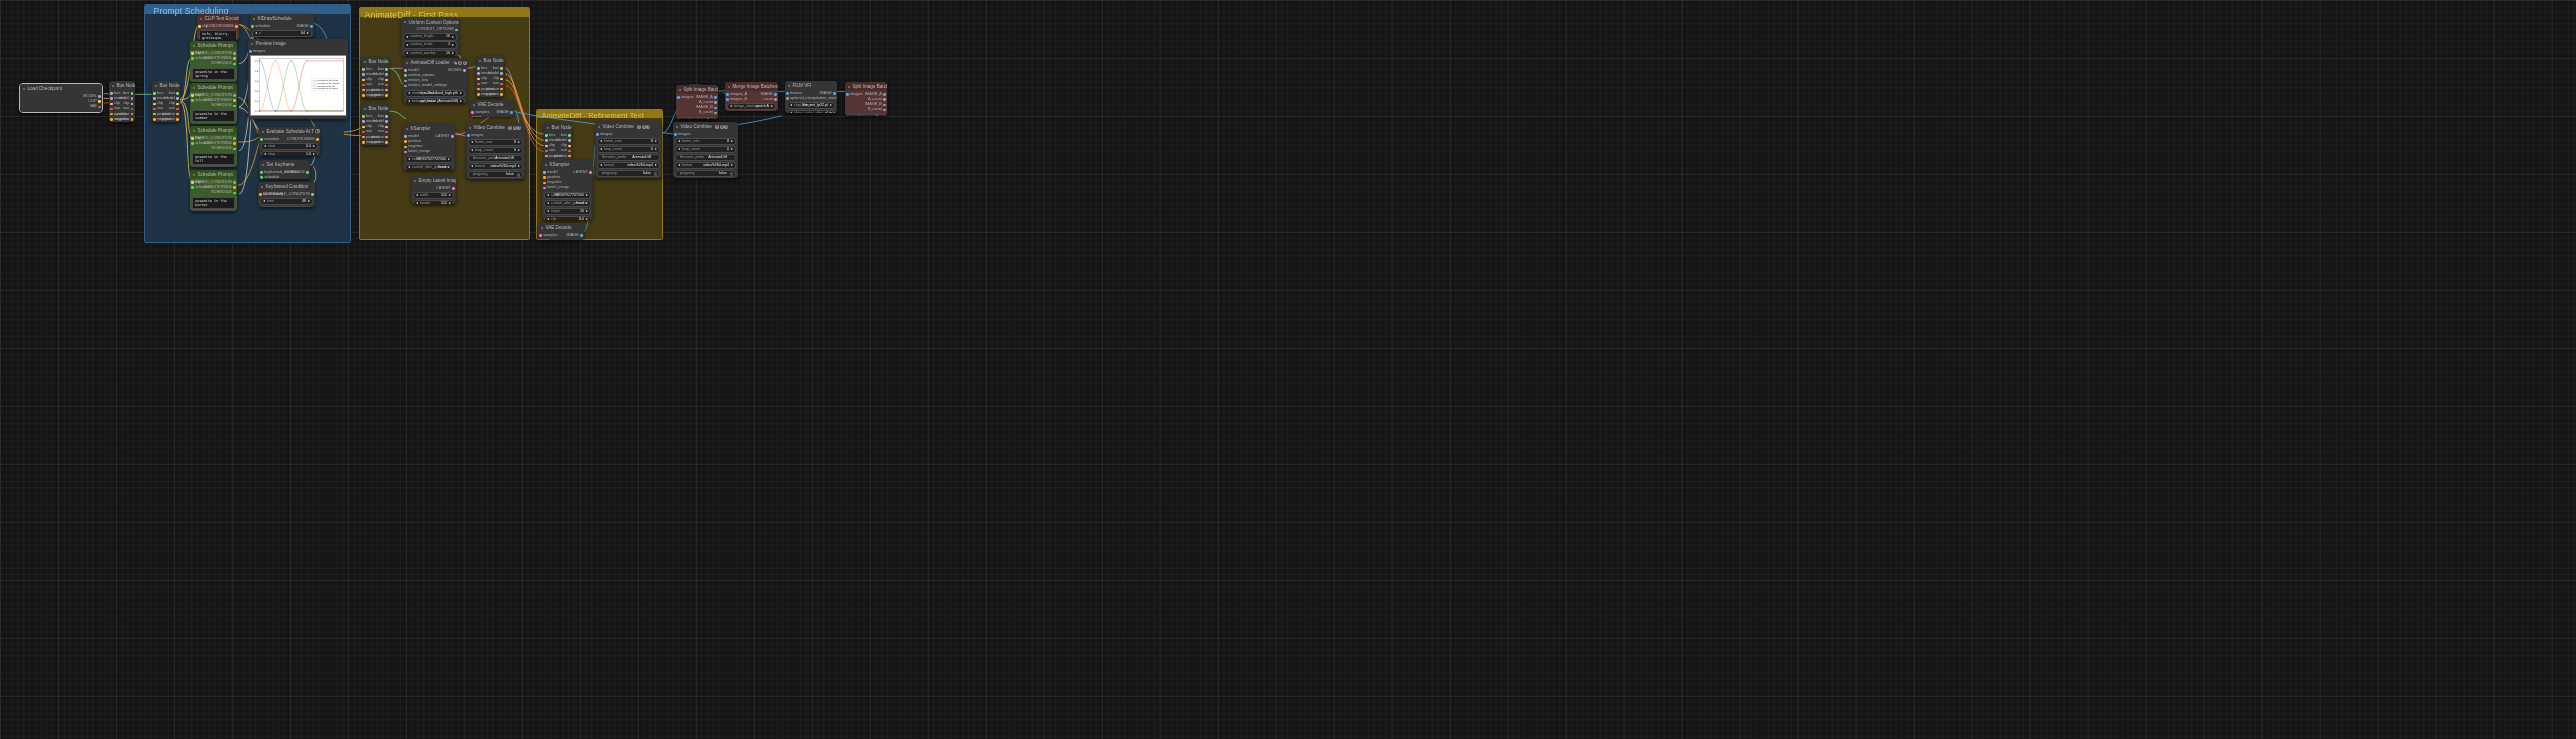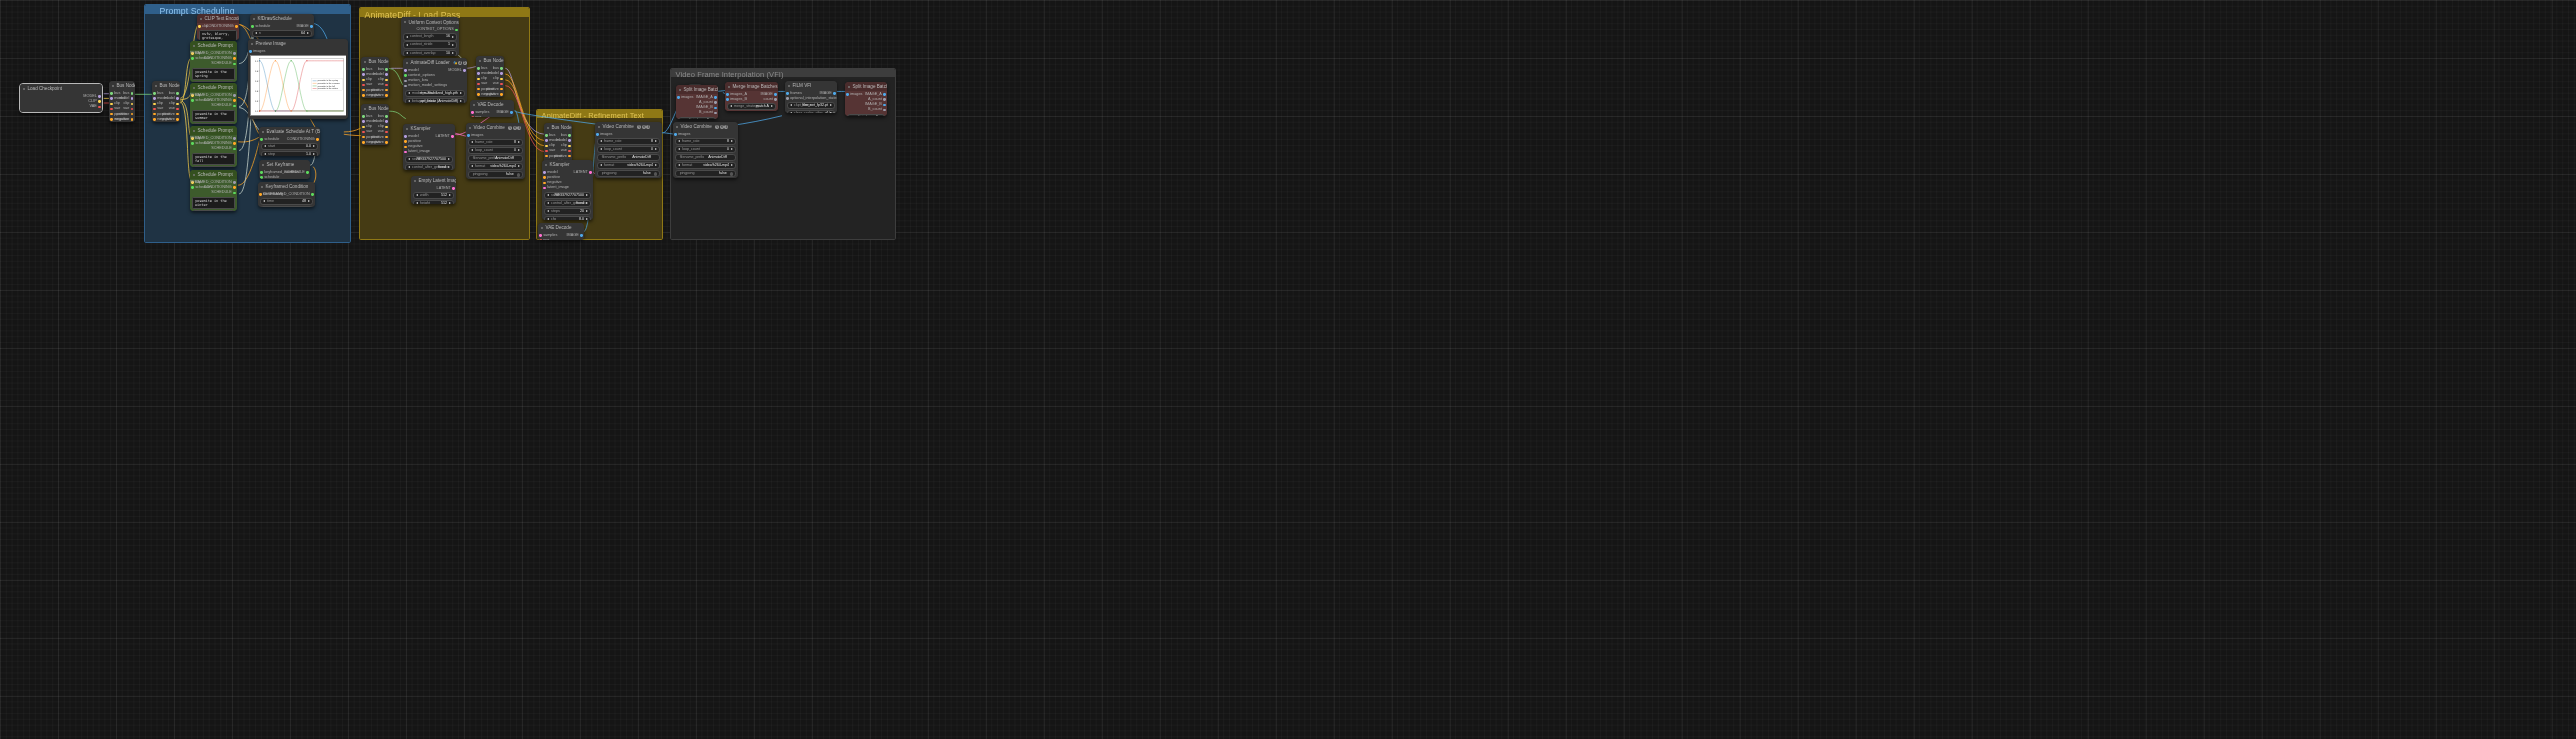--- a/index.html
+++ b/index.html
@@ -51,37 +51,33 @@
   .c-vae{background:#ef5350}.c-cond{background:#ffa726}.c-latent{background:#ff6fcf}
   .c-image{background:#4fa8e8}.c-sched{background:#5dd95d}.c-grey{background:#9a9aa8}
 </style>
 </head>
 <body>
 
 <div id="canvas">
 
   <div class="group" style="left:144px;top:3.5px;width:207px;height:239px;background:#1f3344;border:0.6px solid #2f5f8a;">
     <div style="background:#2f5f8a;height:9.3px;border-radius:1.2px 1.2px 0 0;"></div>
-    <div class="gtitle" style="position:absolute;left:10px;top:0;color:#8fc4ef;">Prompt Scheduling</div>
+    <div class="gtitle" style="position:absolute;left:4px;top:0;color:#8fc4ef;">Prompt Scheduling</div>
   </div>
 
   <div class="group" style="left:359px;top:7px;width:171px;height:233px;background:#453b14;border:0.6px solid #8f7815;">
     <div style="background:#8f7815;height:9.3px;border-radius:1.2px 1.2px 0 0;"></div>
-    <div class="gtitle" style="position:absolute;left:0;top:0;color:#e0c354;">AnimateDiff - Load Pass</div>
+    <div class="gtitle" style="position:absolute;left:0;top:0;color:#e0c354;">AnimateDiff - First Pass</div>
   </div>
 
   <div class="group" style="left:536px;top:109px;width:127px;height:131px;background:#453b14;border:0.6px solid #8f7815;">
     <div style="background:#8f7815;height:8px;border-radius:1.2px 1.2px 0 0;"></div>
     <div class="gtitle" style="position:absolute;left:0;top:-0.6px;color:#e0c354;font-size:7.5px;">AnimateDiff - Refinement Text</div>
   </div>
 
-  <div class="group" style="left:670px;top:68px;width:226px;height:172px;background:#232323;border:0.6px solid #3d3d3d;">
-    <div style="background:#3d3d3d;height:8px;border-radius:1.2px 1.2px 0 0;"></div>
-    <div class="gtitle" style="position:absolute;left:0;top:-0.6px;color:#8a8a8a;font-size:7.5px;">Video Frame Interpolation (VFI)</div>
-  </div>
 
   <svg class="links" viewBox="0 0 4449 1277" width="2576" height="739">
     <g fill="none" stroke-width="1.3">
       <path d="M178,162 L196,162" stroke="#b39ddb"></path>
       <path d="M178,170 L196,170" stroke="#ffd54f"></path>
       <path d="M178,178 L196,178" stroke="#ef5350"></path>
       <path d="M232,163 L262,163" stroke="#7ed67e"></path>
       <path d="M310,170 C330,170 330,42 343,42" stroke="#ffd54f"></path>
       <path d="M310,172 C330,172 325,162 330,162" stroke="#ffd54f"></path>
       <path d="M310,174 C328,174 322,236 330,236" stroke="#ffd54f"></path>

